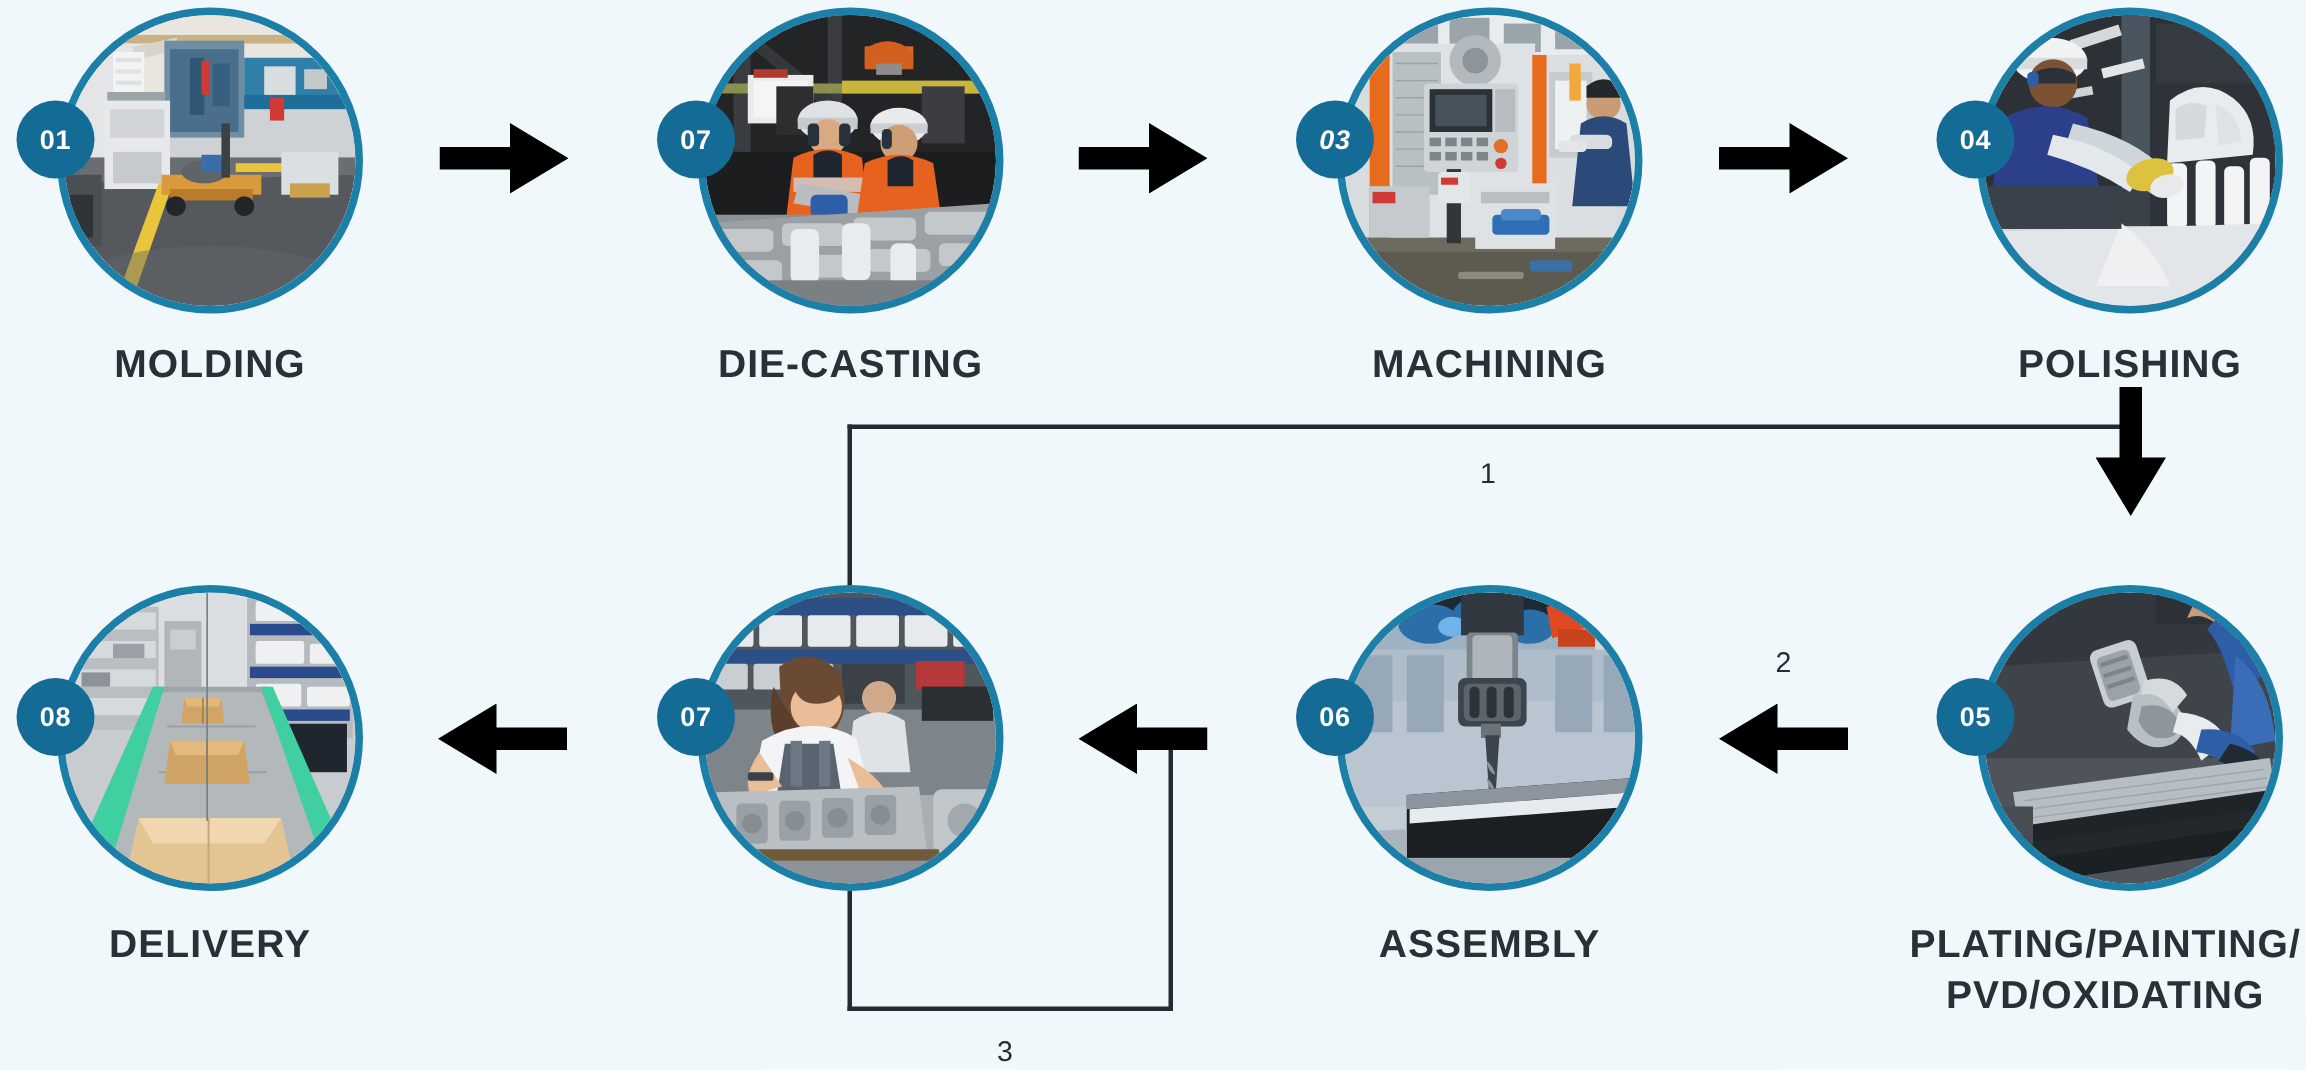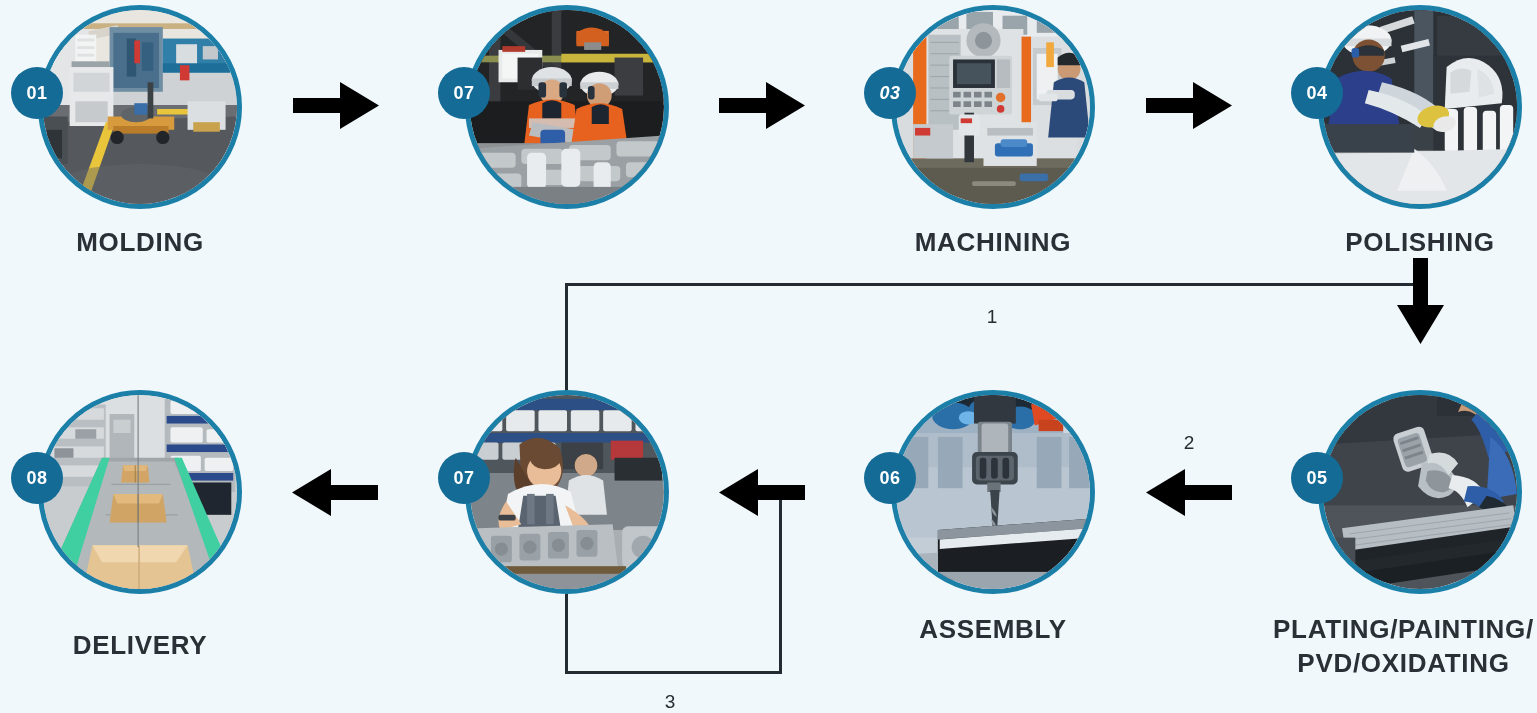--- a/index.html
+++ b/index.html
@@ -208,20 +208,21 @@
             <rect x="60" y="150" width="20" height="38" rx="5"></rect>
             <rect x="96" y="146" width="20" height="40" rx="5"></rect>
             <rect x="130" y="160" width="18" height="36" rx="5"></rect>
           </g>
           <rect x="0" y="186" width="204" height="18" fill="#7b8084"></rect>
         </svg>
       </div>
     </div>
     <div class="badge">07</div>
   </div>
+  <div class="node-label" style="left:467px; top:225px; width:200px;">DIE-CASTING</div>
 
   <div class="arrow" style="left:719px; top:82px;">
     <svg width="86" height="47" viewBox="0 0 86 47">
       <path d="M0 16 L47 16 L47 0 L86 23.5 L47 47 L47 31 L0 31 Z" fill="#000000"></path>
     </svg>
   </div>
 
   <div class="node" style="left:891px; top:5px;font-style:italic;">
     <div class="node-ring">
       <div class="photo">
@@ -422,21 +423,21 @@
             <path d="M52 158 L152 158 L162 204 L42 204 Z" fill="#e4c492"></path>
             <path d="M52 158 L152 158 L140 176 L62 176 Z" fill="#f1d7af"></path>
             <line x1="101" y1="158" x2="101" y2="204" stroke="#c9a877" stroke-width="1.4"></line>
           </g>
           <line x1="100" y1="0" x2="100" y2="160" stroke="#7a8086" stroke-width="1.2"></line>
         </svg>
       </div>
     </div>
     <div class="badge">08</div>
   </div>
-  <div class="node-label" style="left:40px; top:612px; width:200px;margin-top:16px;">DELIVERY</div>
+  <div class="node-label" style="left:40px; top:612px; width:200px;">DELIVERY</div>
 
   <div class="arrow" style="left:292px; top:469px;">
     <svg width="86" height="47" viewBox="0 0 86 47">
       <path d="M86 16 L39 16 L39 0 L0 23.5 L39 47 L39 31 L86 31 Z" fill="#000000"></path>
     </svg>
   </div>
 
   <div class="node" style="left:465px; top:390px;">
     <div class="node-ring">
       <div class="photo">

